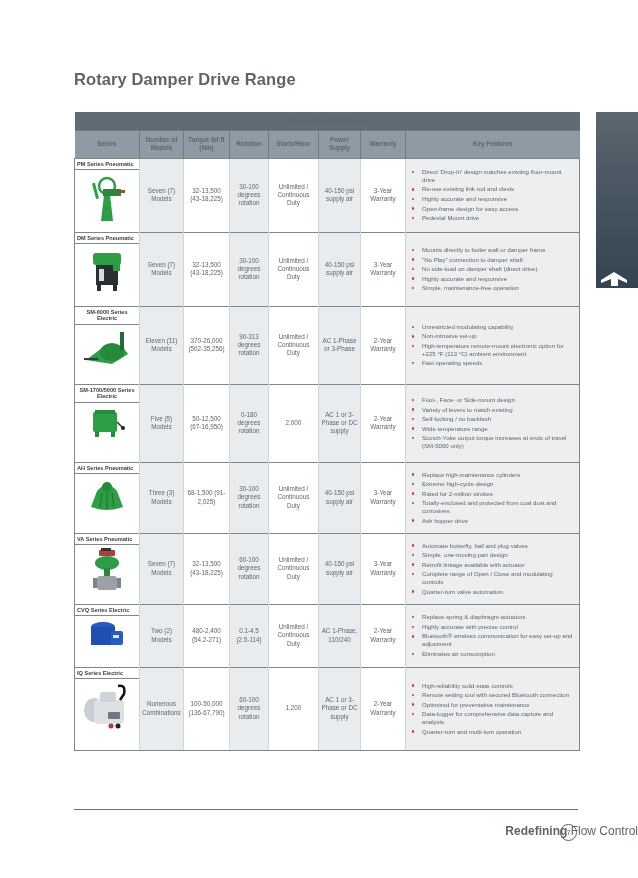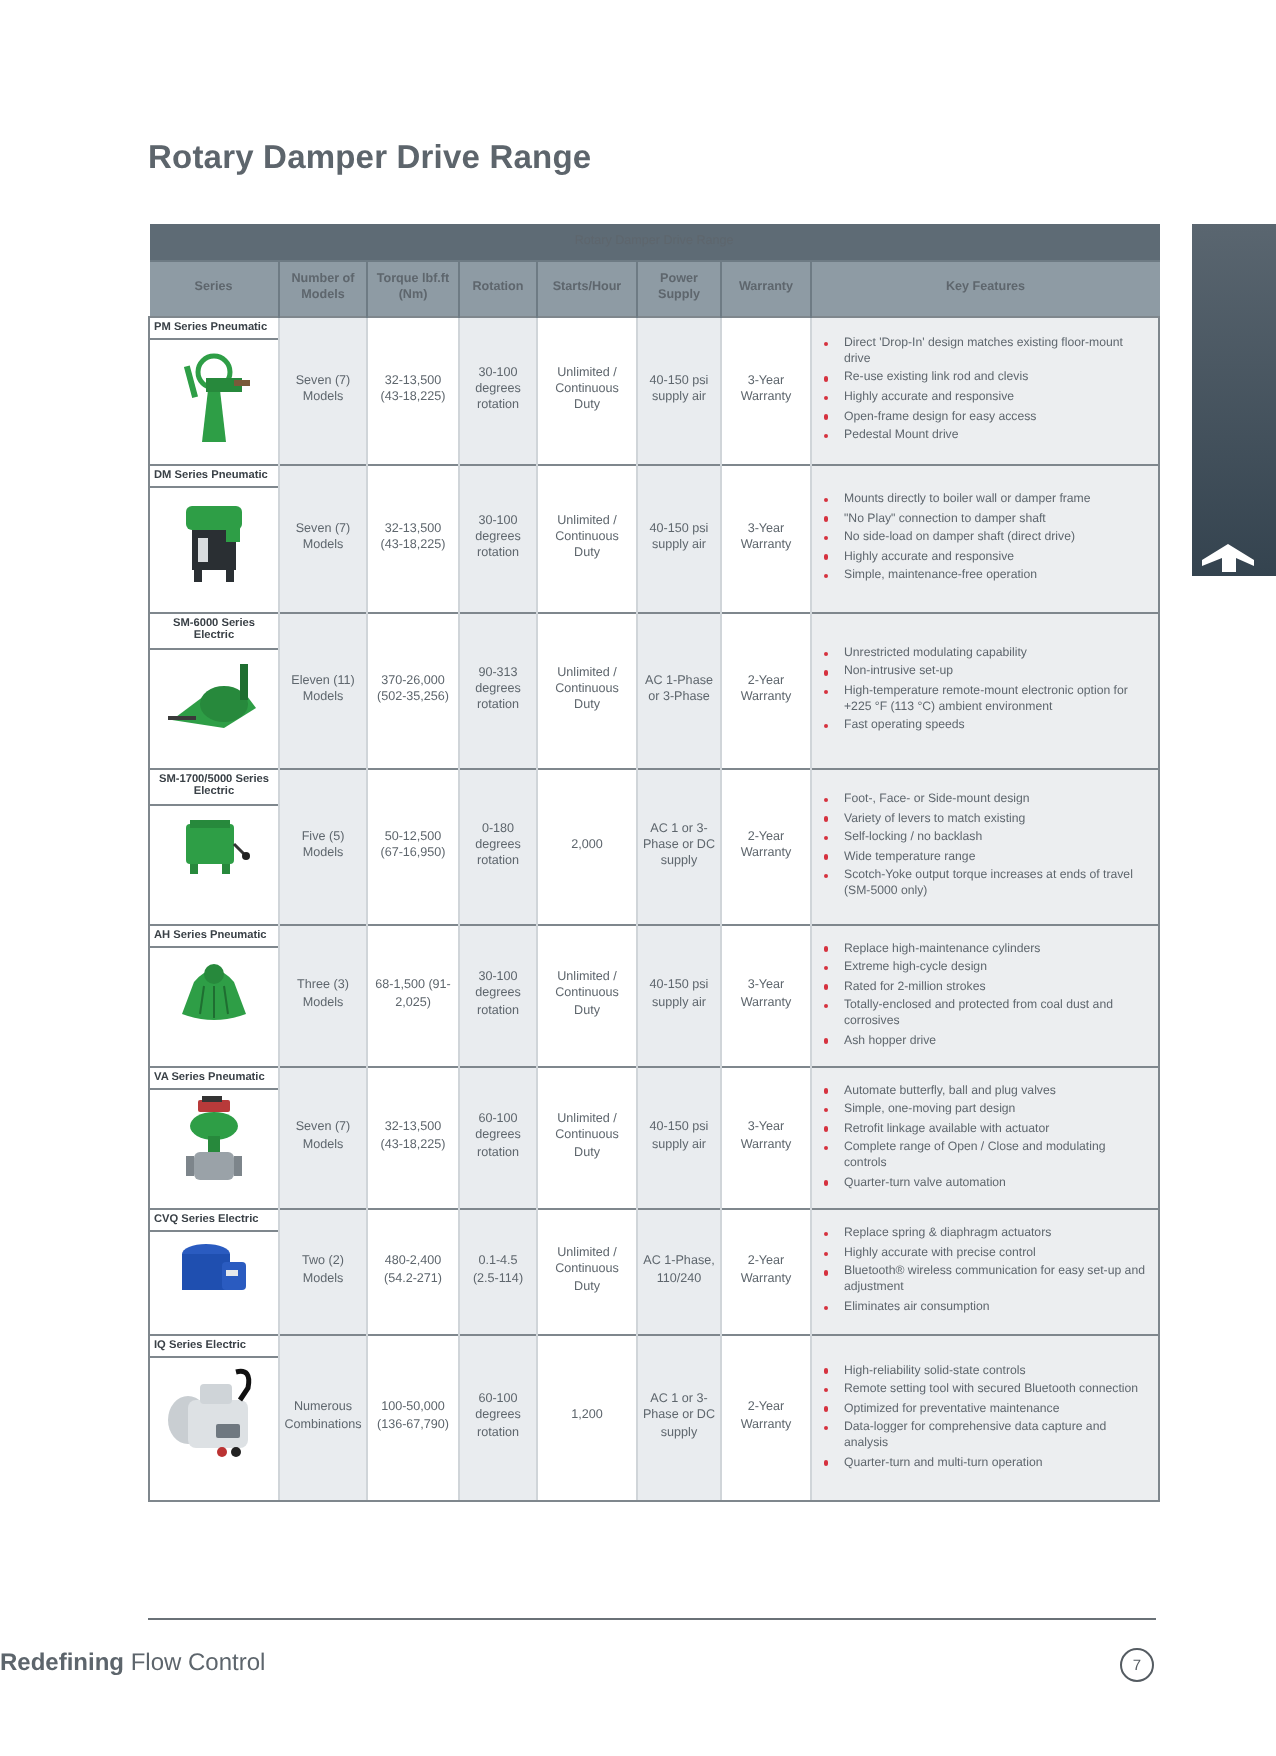--- a/index.html
+++ b/index.html
@@ -26,21 +26,21 @@
 
   .series-name { font-weight: bold; font-size: 5.6px; color: #3a4147; text-align: left; padding: 2px 2px; border-bottom: 1px solid #7f878d; line-height: 1.25; }
   .series-name.center { text-align: center; }
   .series-img { display: flex; align-items: center; justify-content: center; padding: 3px; }
 
   ul.feat { list-style: none; }
   ul.feat li { position: relative; padding-left: 12px; margin: 1.6px 0; font-size: 6.1px; line-height: 1.3; color: #5e666d; }
   ul.feat li::before { content: ""; position: absolute; left: 2px; top: 2.8px; width: 2.4px; height: 2.4px; border-radius: 50%; background: #d6323f; }
 
   .footer-rule { position: absolute; left: 74px; top: 809px; width: 504px; height: 1px; background: #6a7177; }
-  .footer-text { position: absolute; left: 0; width: 638px; top: 824px; text-align: left; font-size: 12px; color: #5d656c; }
+  .footer-text { position: absolute; left: 0; width: 638px; top: 824px; text-align: right; font-size: 12px; color: #5d656c; }
   .footer-text b { font-weight: bold; }
   .page-num { position: absolute; left: 560px; top: 824px; width: 17px; height: 17px; border: 1px solid #555c62; border-radius: 50%; font-size: 7.5px; text-align: center; line-height: 15px; color: #555c62; }
 </style>
 </head>
 <body>
 
 <div class="page-title">Rotary Damper Drive Range</div>
 
 <div class="side-tab">
   <svg class="arrow" viewBox="0 0 26 16">

